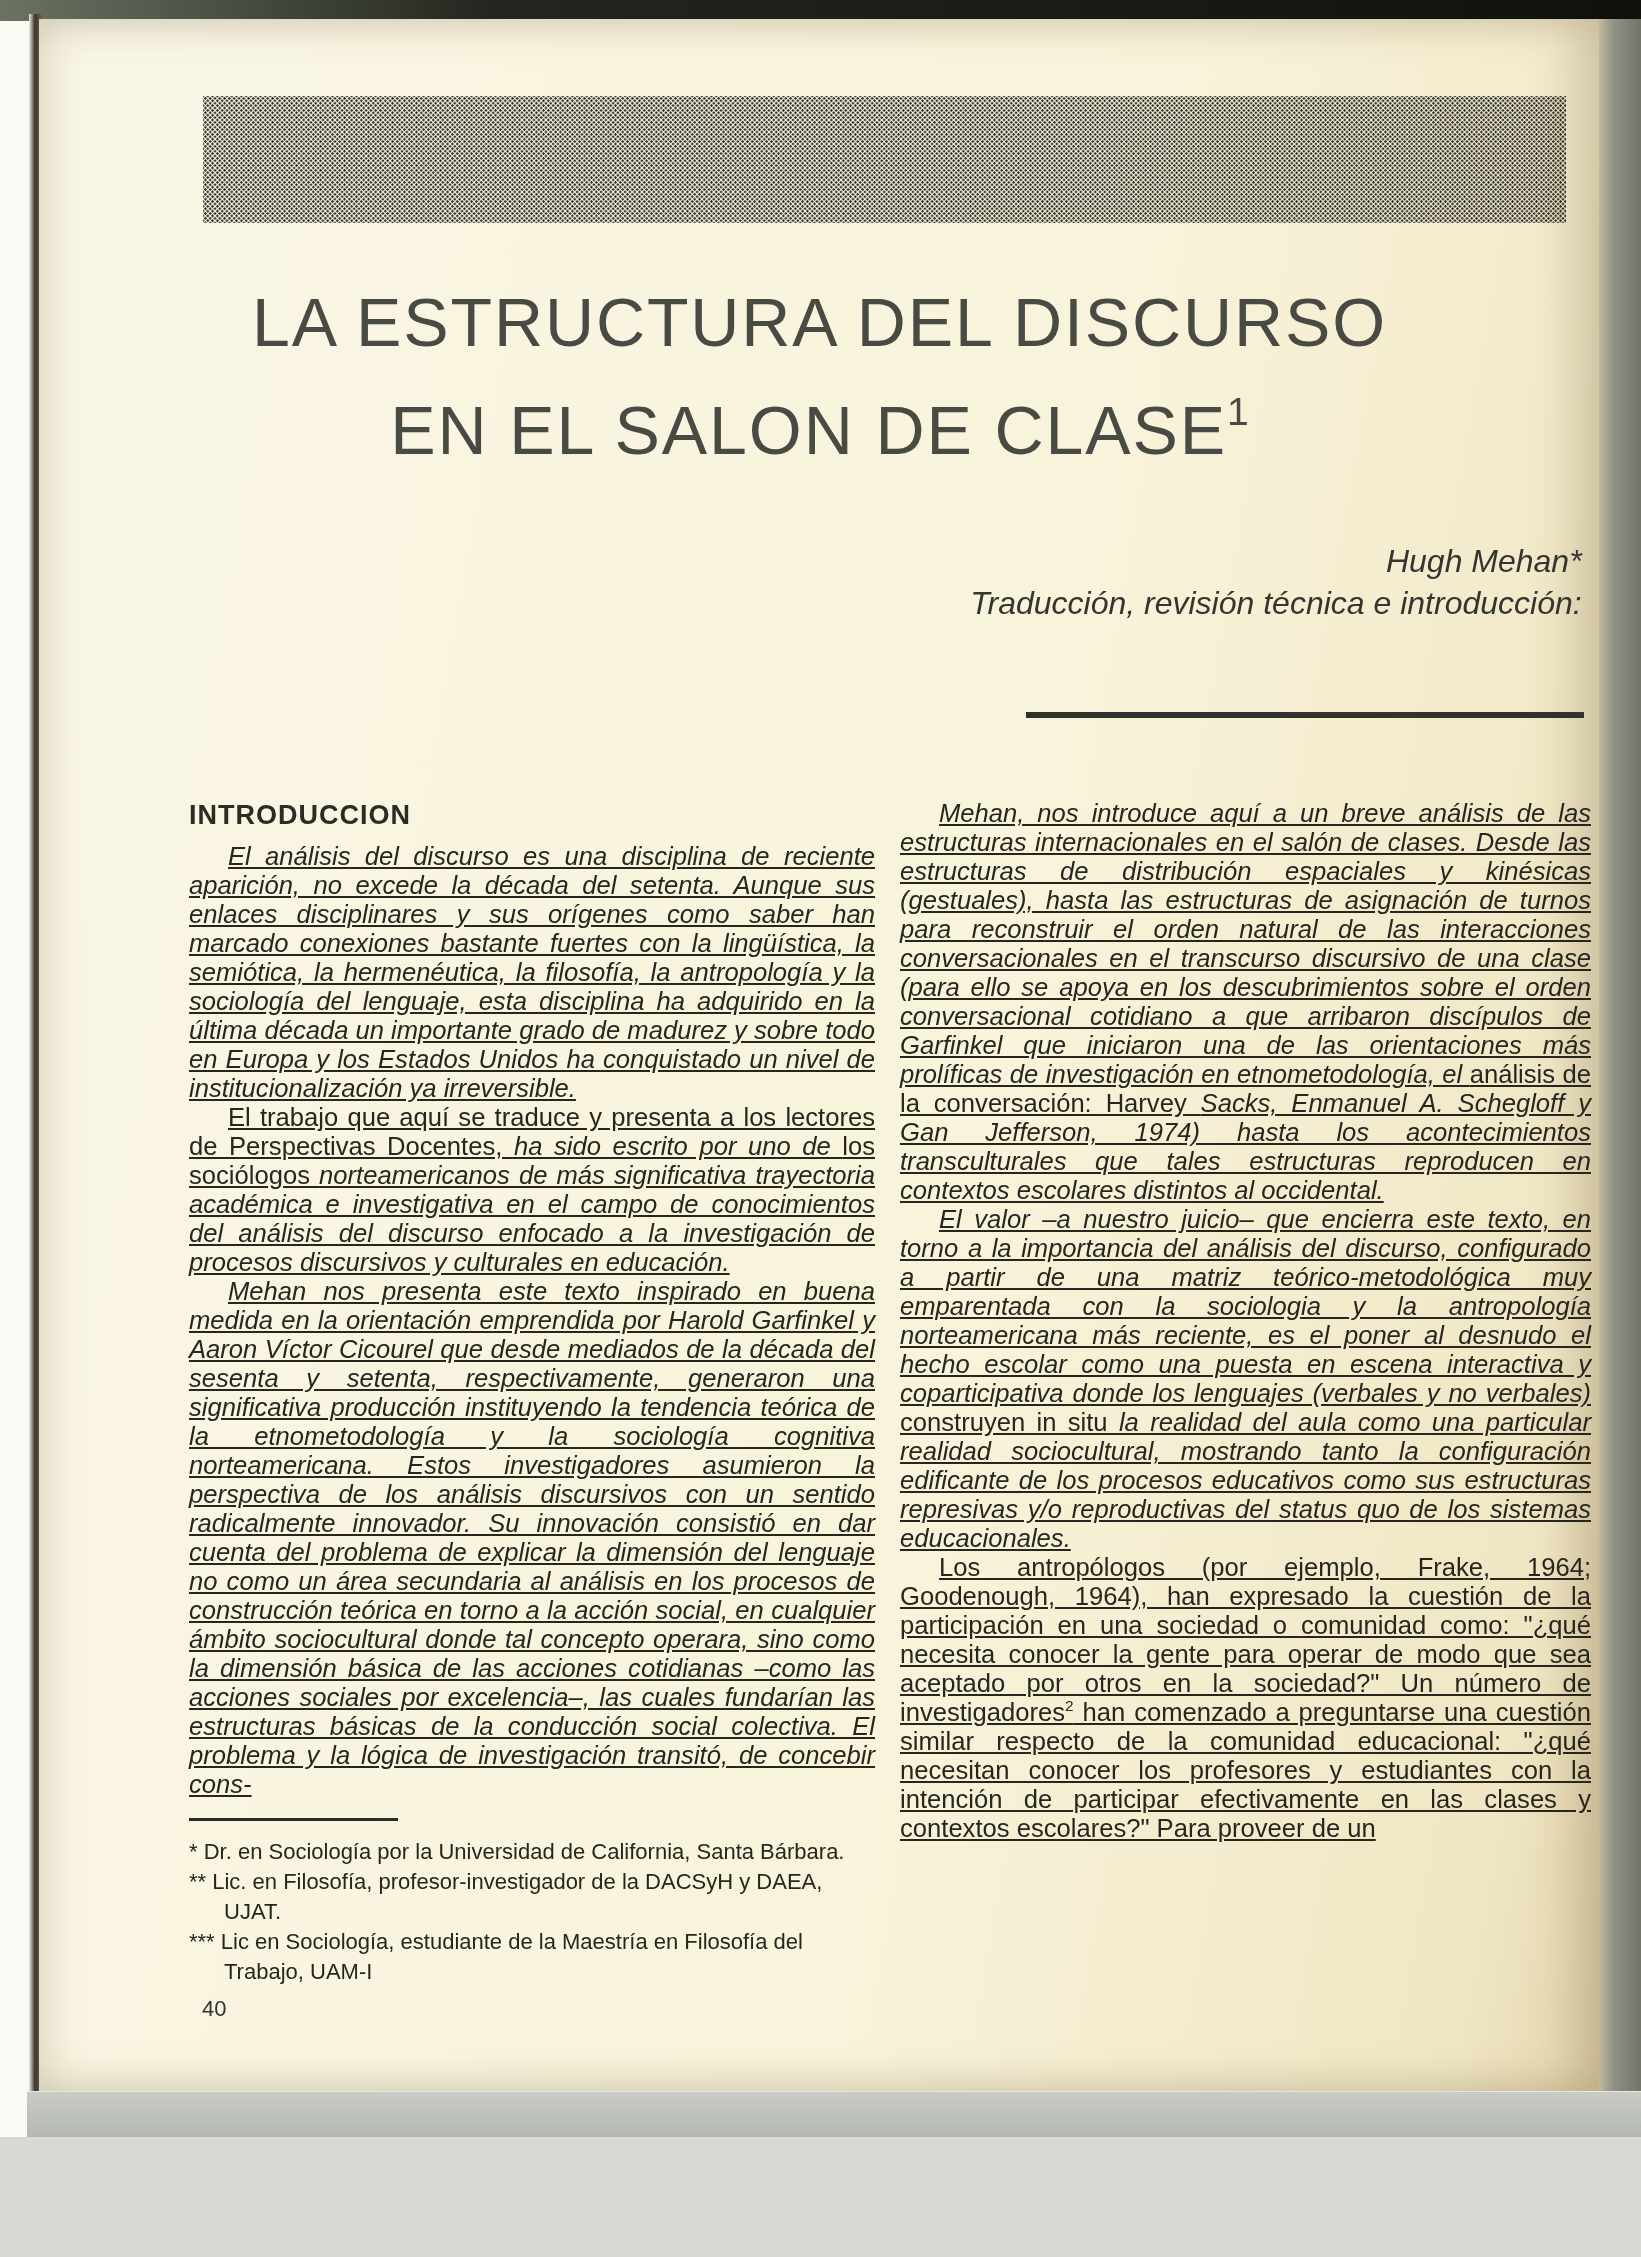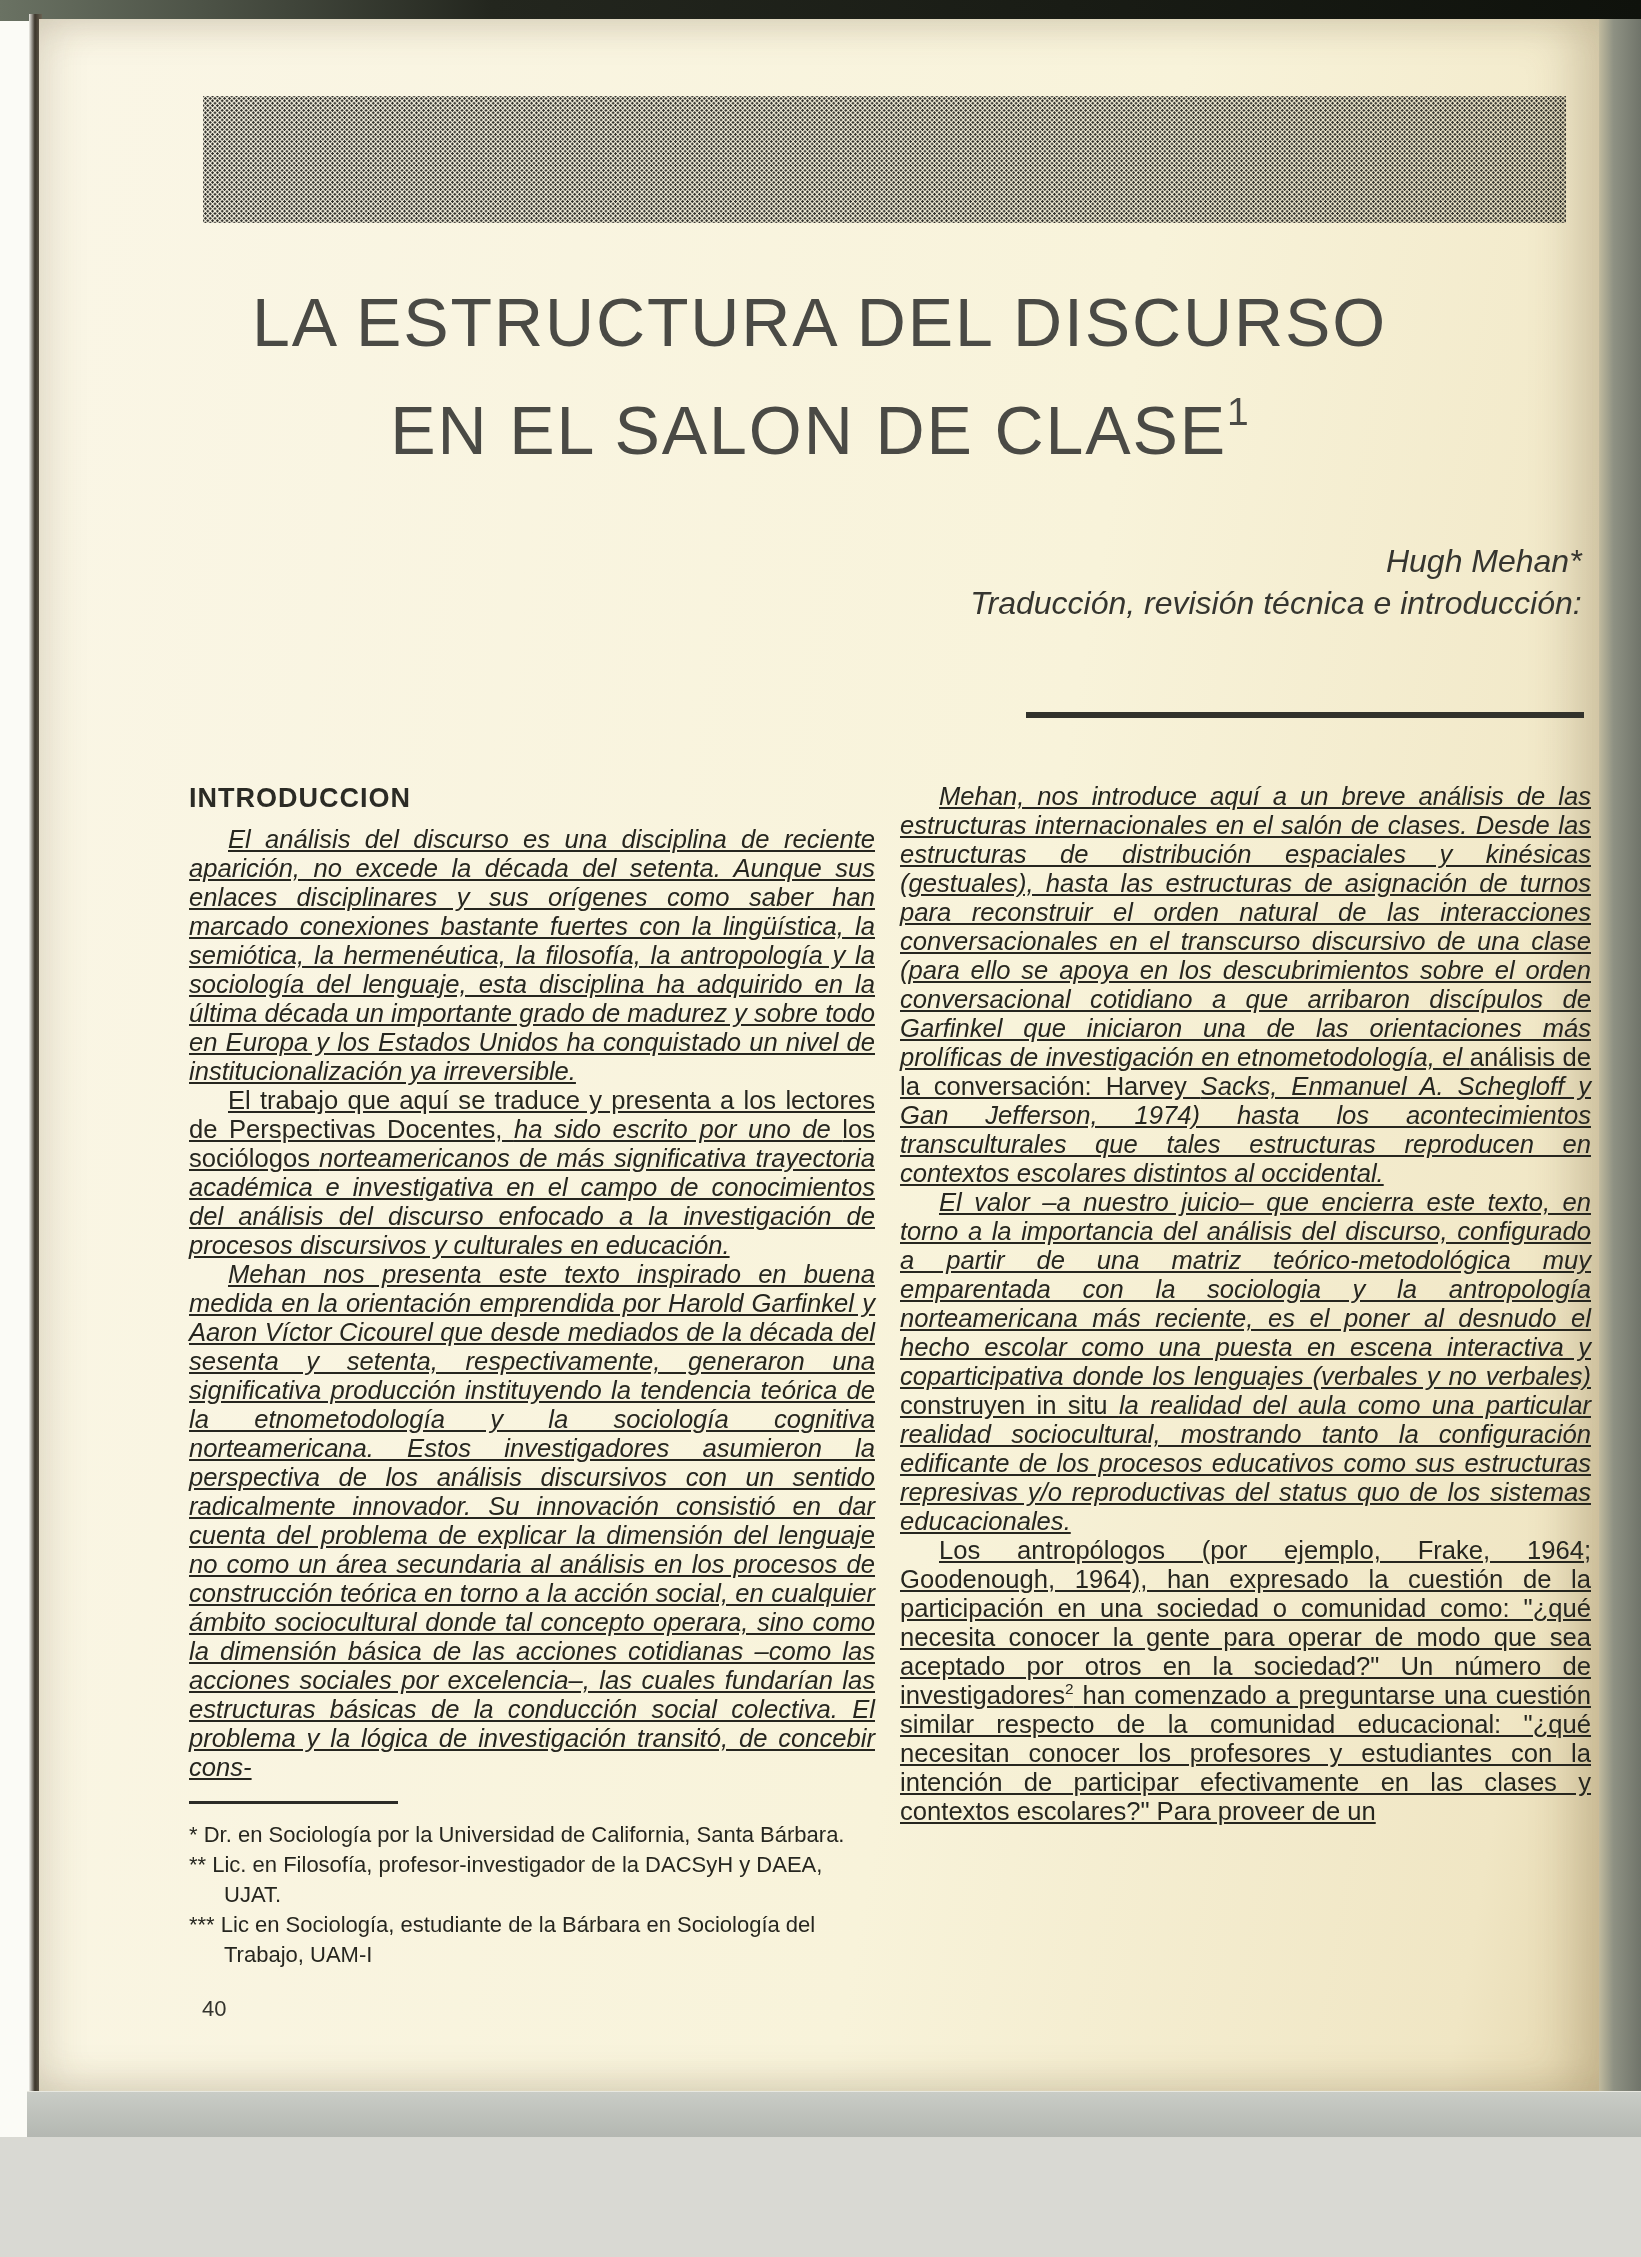--- a/index.html
+++ b/index.html
@@ -32,21 +32,21 @@
 
   .title{position:absolute;left:97px;top:259px;width:1367px;margin:0;
     text-align:center;font-weight:normal;color:#4a4a45;
     font-size:68px;line-height:89px;letter-spacing:1.9px;}
   .title sup{font-size:39px;vertical-align:29px;letter-spacing:0;}
 
   .byline{position:absolute;right:17.4px;top:521px;width:869px;text-align:right;
     font-style:italic;color:#35352f;font-size:32px;line-height:42px;}
   .byline-rule{position:absolute;left:987px;top:693px;width:558px;height:5.8px;background:#32322c;}
 
-  .columns{position:absolute;left:150px;top:763px;width:1402px;display:flex;gap:25px;}
+  .columns{position:absolute;left:150px;top:780px;width:1402px;display:flex;gap:25px;}
   .col{color:#26261f;}
   .col-left{width:686px;}
   .col-right{width:691px;}
 
   .intro-heading{margin:0 0 9.7px 0;font-size:27px;line-height:33px;letter-spacing:1px;
     font-weight:bold;color:#2b2b25;}
 
   .para{margin:0;font-size:25.6px;line-height:29px;text-align:justify;font-style:italic;}
   .para.indent{text-indent:39px;text-decoration:underline;}
   .para .roman{font-style:normal;}
@@ -85,21 +85,21 @@
         <div id="left-paras">
             <p class="para indent"><span>El análisis del discurso es una disciplina de reciente aparición, no excede la década del setenta. Aunque sus enlaces disciplinares y sus orígenes como saber han marcado conexiones bastante fuertes con la lingüística, la semiótica, la hermenéutica, la filosofía, la antropología y la sociología del lenguaje, esta disciplina ha adquirido en la última década un importante grado de madurez y sobre todo en Europa y los Estados Unidos ha conquistado un nivel de institucionalización ya irreversible.</span></p>
             <p class="para indent"><span class="roman">El trabajo que aquí se traduce y presenta a los lectores de Perspectivas Docentes, </span><span>ha sido escrito por uno de </span><span class="roman">los sociólogos </span><span>norteamericanos de más significativa trayectoria académica e investigativa en el campo de conocimientos del análisis del discurso enfocado a la investigación de procesos discursivos y culturales en educación.</span></p>
             <p class="para indent"><span>Mehan nos presenta este texto inspirado en buena medida en la orientación emprendida por Harold Garfinkel y Aaron Víctor Cicourel que desde mediados de la década del sesenta y setenta, respectivamente, generaron una significativa producción instituyendo la tendencia teórica de la etnometodología y la sociología cognitiva norteamericana. Estos investigadores asumieron la perspectiva de los análisis discursivos con un sentido radicalmente innovador. Su innovación consistió en dar cuenta del problema de explicar la dimensión del lenguaje no como un área secundaria al análisis en los procesos de construcción teórica en torno a la acción social, en cualquier ámbito sociocultural donde tal concepto operara, sino como la dimensión básica de las acciones cotidianas –como las acciones sociales por excelencia–, las cuales fundarían las estructuras básicas de la conducción social colectiva. El problema y la lógica de investigación transitó, de concebir cons-</span></p>
           </div>
         <div class="footnote-block">
           <div class="footnote-rule"></div>
           <div id="footnotes">
               <div class="footnote">* Dr. en Sociología por la Universidad de California, Santa Bárbara.</div>
               <div class="footnote">** Lic. en Filosofía, profesor-investigador de la DACSyH y DAEA, UJAT.</div>
-              <div class="footnote">*** Lic en Sociología, estudiante de la Bárbara en Sociología del Trabajo, UAM-I</div>
+              <div class="footnote">*** Lic en Sociología, estudiante de la Maestría en Filosofía del Trabajo, UAM-I</div>
             </div>
         </div>
       </div>
       <div class="col col-right">
         <div id="right-paras">
             <p class="para indent"><span>Mehan, nos introduce aquí a un breve análisis de las estructuras internacionales en el salón de clases. Desde las estructuras de distribución espaciales y kinésicas (gestuales), hasta las estructuras de asignación de turnos para reconstruir el orden natural de las interacciones conversacionales en el transcurso discursivo de una clase (para ello se apoya en los descubrimientos sobre el orden conversacional cotidiano a que arribaron discípulos de Garfinkel que iniciaron una de las orientaciones más prolíficas de investigación en etnometodología, el </span><span class="roman">análisis de la conversación: Harvey </span><span>Sacks, Enmanuel A. Schegloff y Gan Jefferson, 1974) hasta los acontecimientos transculturales que tales estructuras reproducen en contextos escolares distintos al occidental.</span></p>
             <p class="para indent"><span>El valor –a nuestro juicio– que encierra este texto, en torno a la importancia del análisis del discurso, configurado a partir de una matriz teórico-metodológica muy emparentada con la sociologia y la antropología norteamericana más reciente, es el poner al desnudo el hecho escolar como una puesta en escena interactiva y coparticipativa donde los lenguajes (verbales y no verbales) </span><span class="roman">construyen in situ </span><span>la realidad del aula como una particular realidad sociocultural, mostrando tanto la configuración edificante de los procesos educativos como sus estructuras represivas y/o reproductivas del status quo de los sistemas educacionales.</span></p>
             <p class="para indent"><span class="roman">Los antropólogos (por ejemplo, Frake, 1964; Goodenough, 1964), han expresado la cuestión de la participación en una sociedad o comunidad como: "¿qué necesita conocer la gente para operar de modo que sea aceptado por otros en la sociedad?" Un número de investigadores</span><sup class="roman">2</sup><span class="roman"> han comenzado a preguntarse una cuestión similar respecto de la comunidad educacional: "¿qué necesitan conocer los profesores y estudiantes con la intención de participar efectivamente en las clases y contextos escolares?" Para proveer de un</span></p>
           </div>
       </div>

